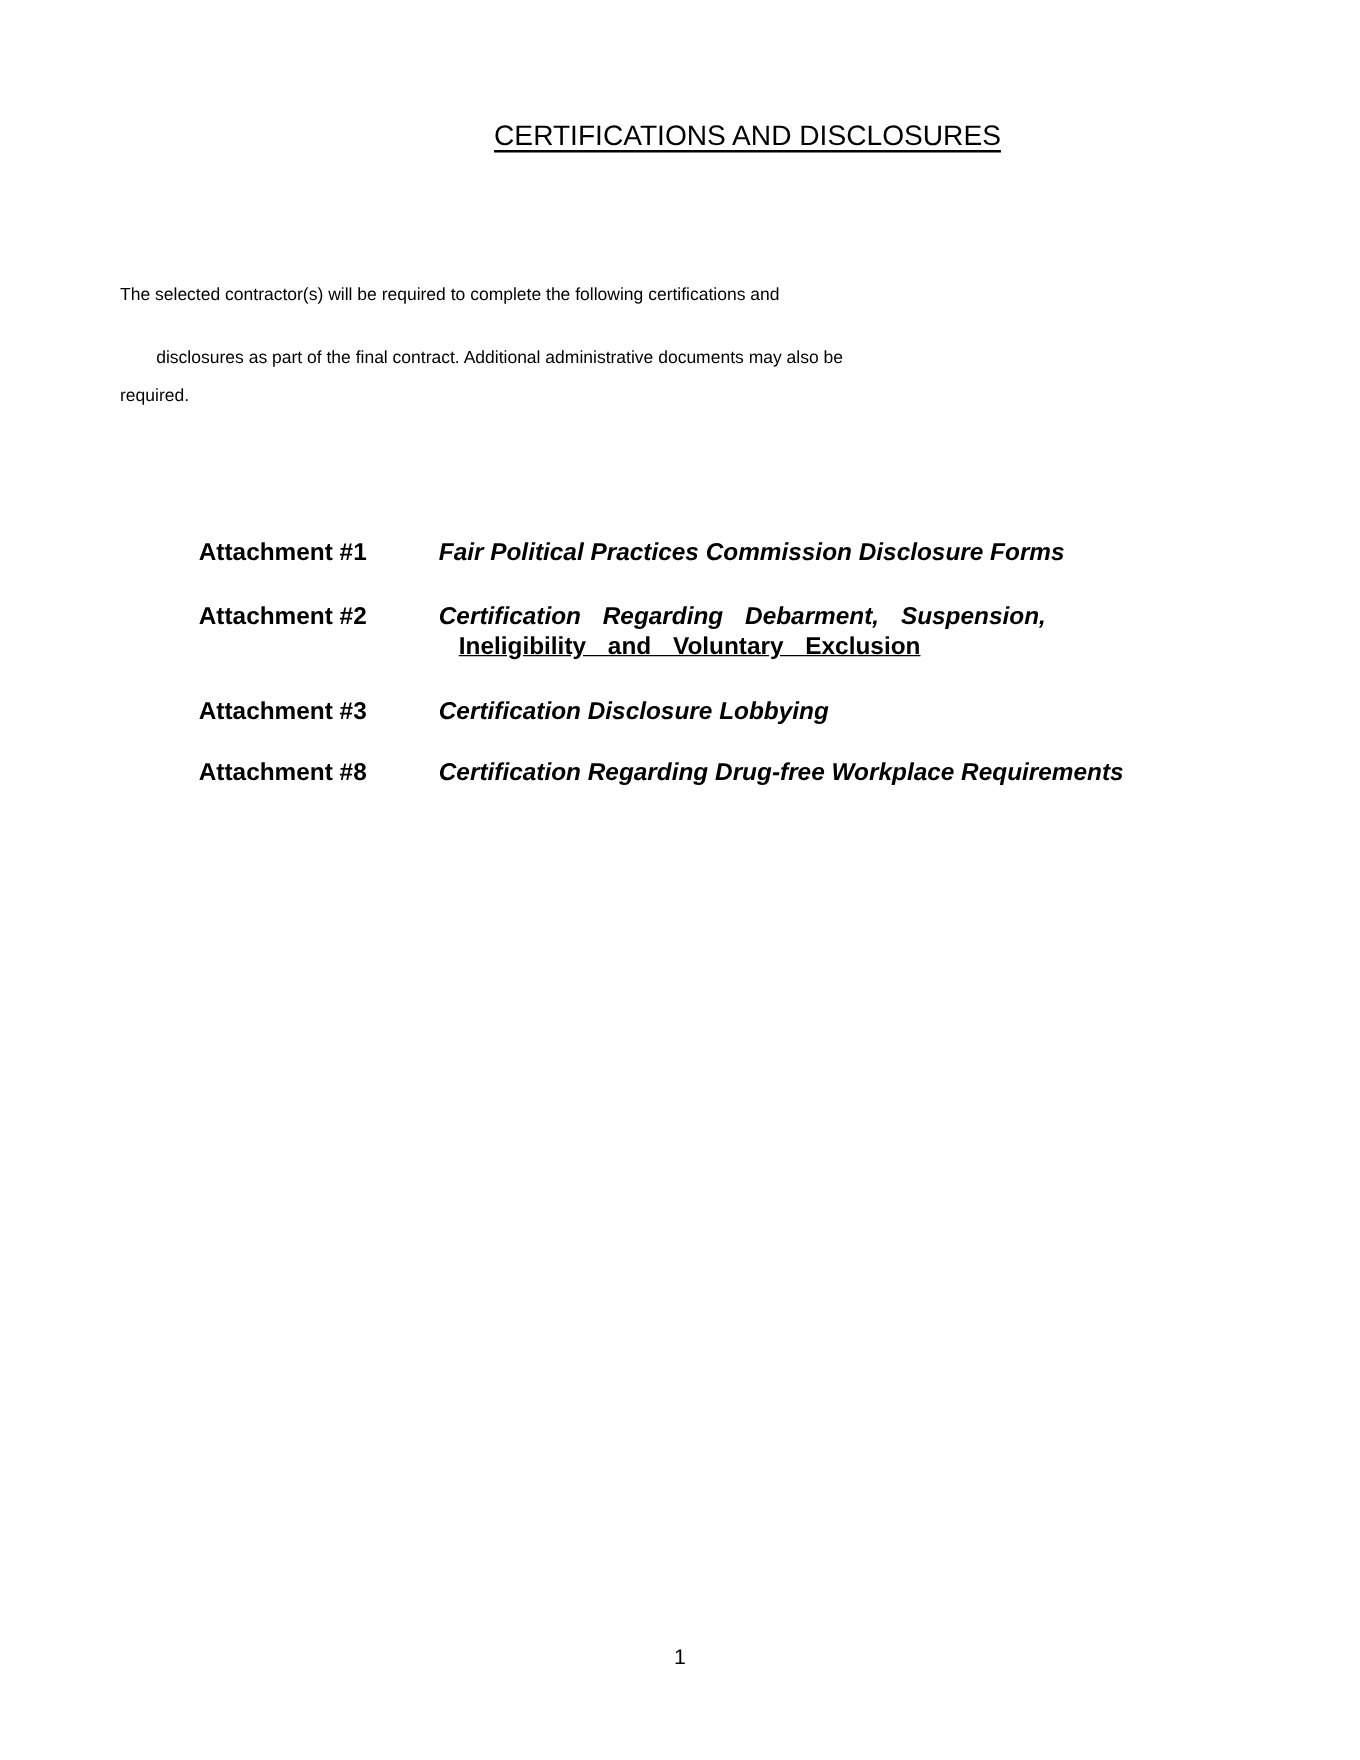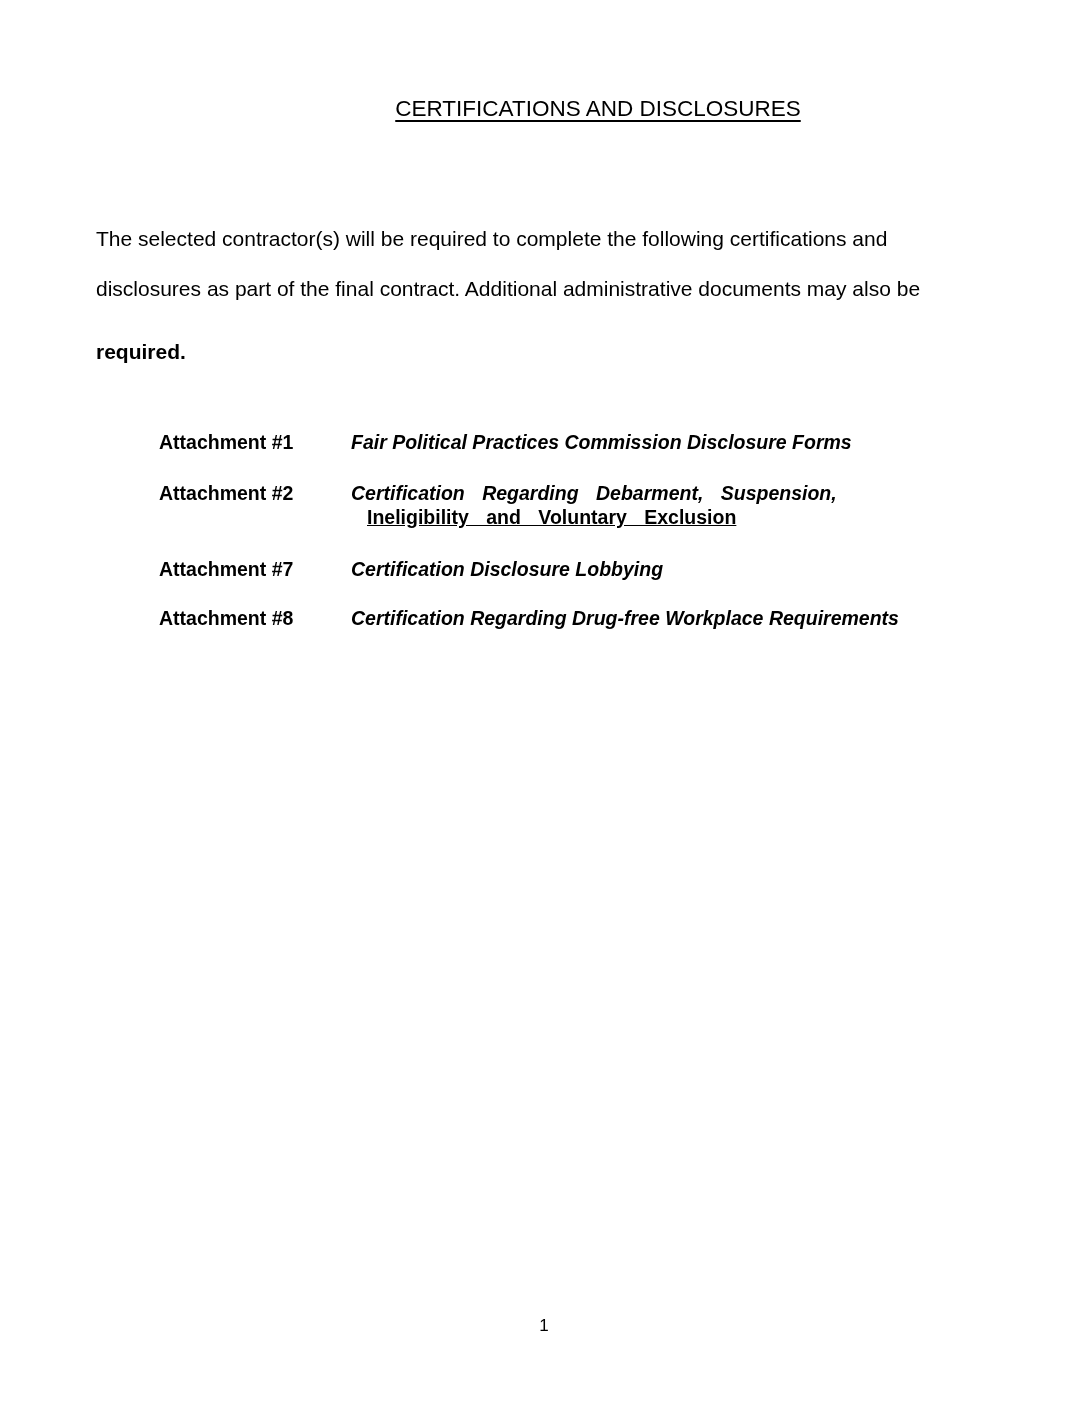--- a/index.html
+++ b/index.html
@@ -1,23 +1,23 @@
 <!DOCTYPE html>
 <html><head>
 <meta charset="utf-8">
 <style>
   html, body { margin: 0; padding: 0; background: #ffffff; }
   body { width: 1088px; height: 1408px; position: relative; overflow: hidden;
          font-family: "Liberation Sans", sans-serif; color: #000; }
   .title { position: absolute; top: 96px; left: 0; width: 1196px; text-align: center;
            font-size: 22.5px; text-decoration: underline; text-underline-offset: 4px; letter-spacing: 0px; }
-  .para { position: absolute; left: 96px; font-size: 21px; }
+  .para { position: absolute; left: 96px; font-size: 14px; }
   .p1 { top: 227px; }
-  .p2 { top: 277px; }
-  .p3 { top: 340px; font-weight: bold; }
+  .p2 { top: 277px; margin-left: 29px; }
+  .p3 { top: 308px; }
   .att { position: absolute; left: 159px; font-size: 19.5px; font-weight: bold; }
   .att .lbl { position: absolute; left: 0; white-space: nowrap; text-align: center; }
   .att .desc { position: absolute; left: 192px; white-space: nowrap; font-style: italic; }
   .att .desc2 { position: absolute; left: 208px; top: 24px; white-space: nowrap; text-decoration: underline; }
   .a1 { top: 431px; }
   .a2 { top: 482px; }
   .a3 { top: 558px; }
   .a4 { top: 607px; }
   .spaced { word-spacing: 12px; }
   .pagenum { position: absolute; top: 1316px; left: 0; width: 1088px; text-align: center; font-size: 17px; }
@@ -37,21 +37,21 @@
     <span class="desc">Fair Political Practices Commission Disclosure Forms</span>
   </div>
 
   <div class="att a2">
     <span class="lbl">Attachment #2</span>
     <span class="desc spaced">Certification Regarding Debarment, Suspension,</span>
     <span class="desc2 spaced">Ineligibility and Voluntary Exclusion</span>
   </div>
 
   <div class="att a3">
-    <span class="lbl">Attachment #7</span>
+    <span class="lbl">Attachment #3</span>
     <span class="desc">Certification Disclosure Lobbying</span>
   </div>
 
   <div class="att a4">
     <span class="lbl">Attachment #8</span>
     <span class="desc">Certification Regarding Drug-free Workplace Requirements</span>
   </div>
 
   <div class="pagenum">1</div>
 </div>

